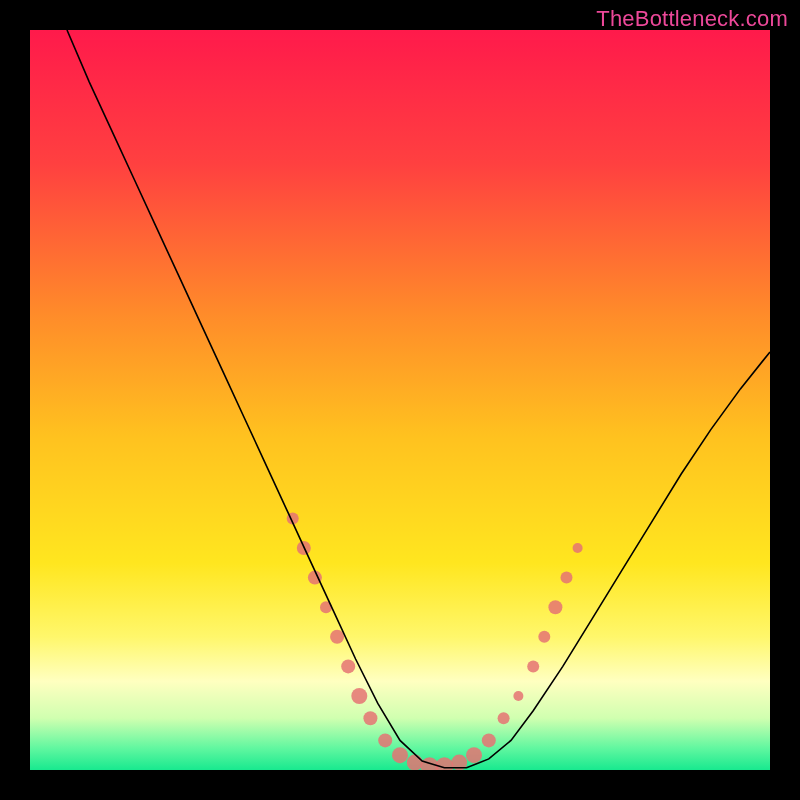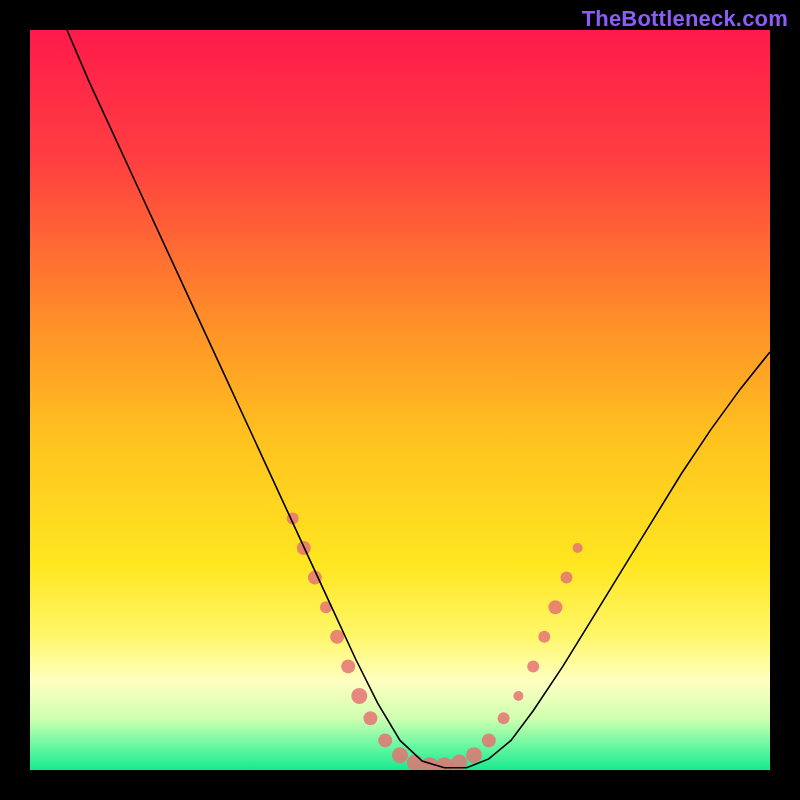--- a/index.html
+++ b/index.html
@@ -23,23 +23,23 @@
     position: absolute;
     left: 0;
     top: 0;
     width: 740px;
     height: 740px;
   }
   .watermark {
     position: absolute;
     top: 6px;
     right: 12px;
-    color: #8b5cf6;
+    color: #ec4899;
     font-size: 22px;
-    font-weight: 700;
+    font-weight: 400;
     letter-spacing: 0.2px;
     user-select: none;
   }
 </style>
 </head>
 <body>
 
 <div class="watermark">TheBottleneck.com</div>
 
 <div class="frame">

